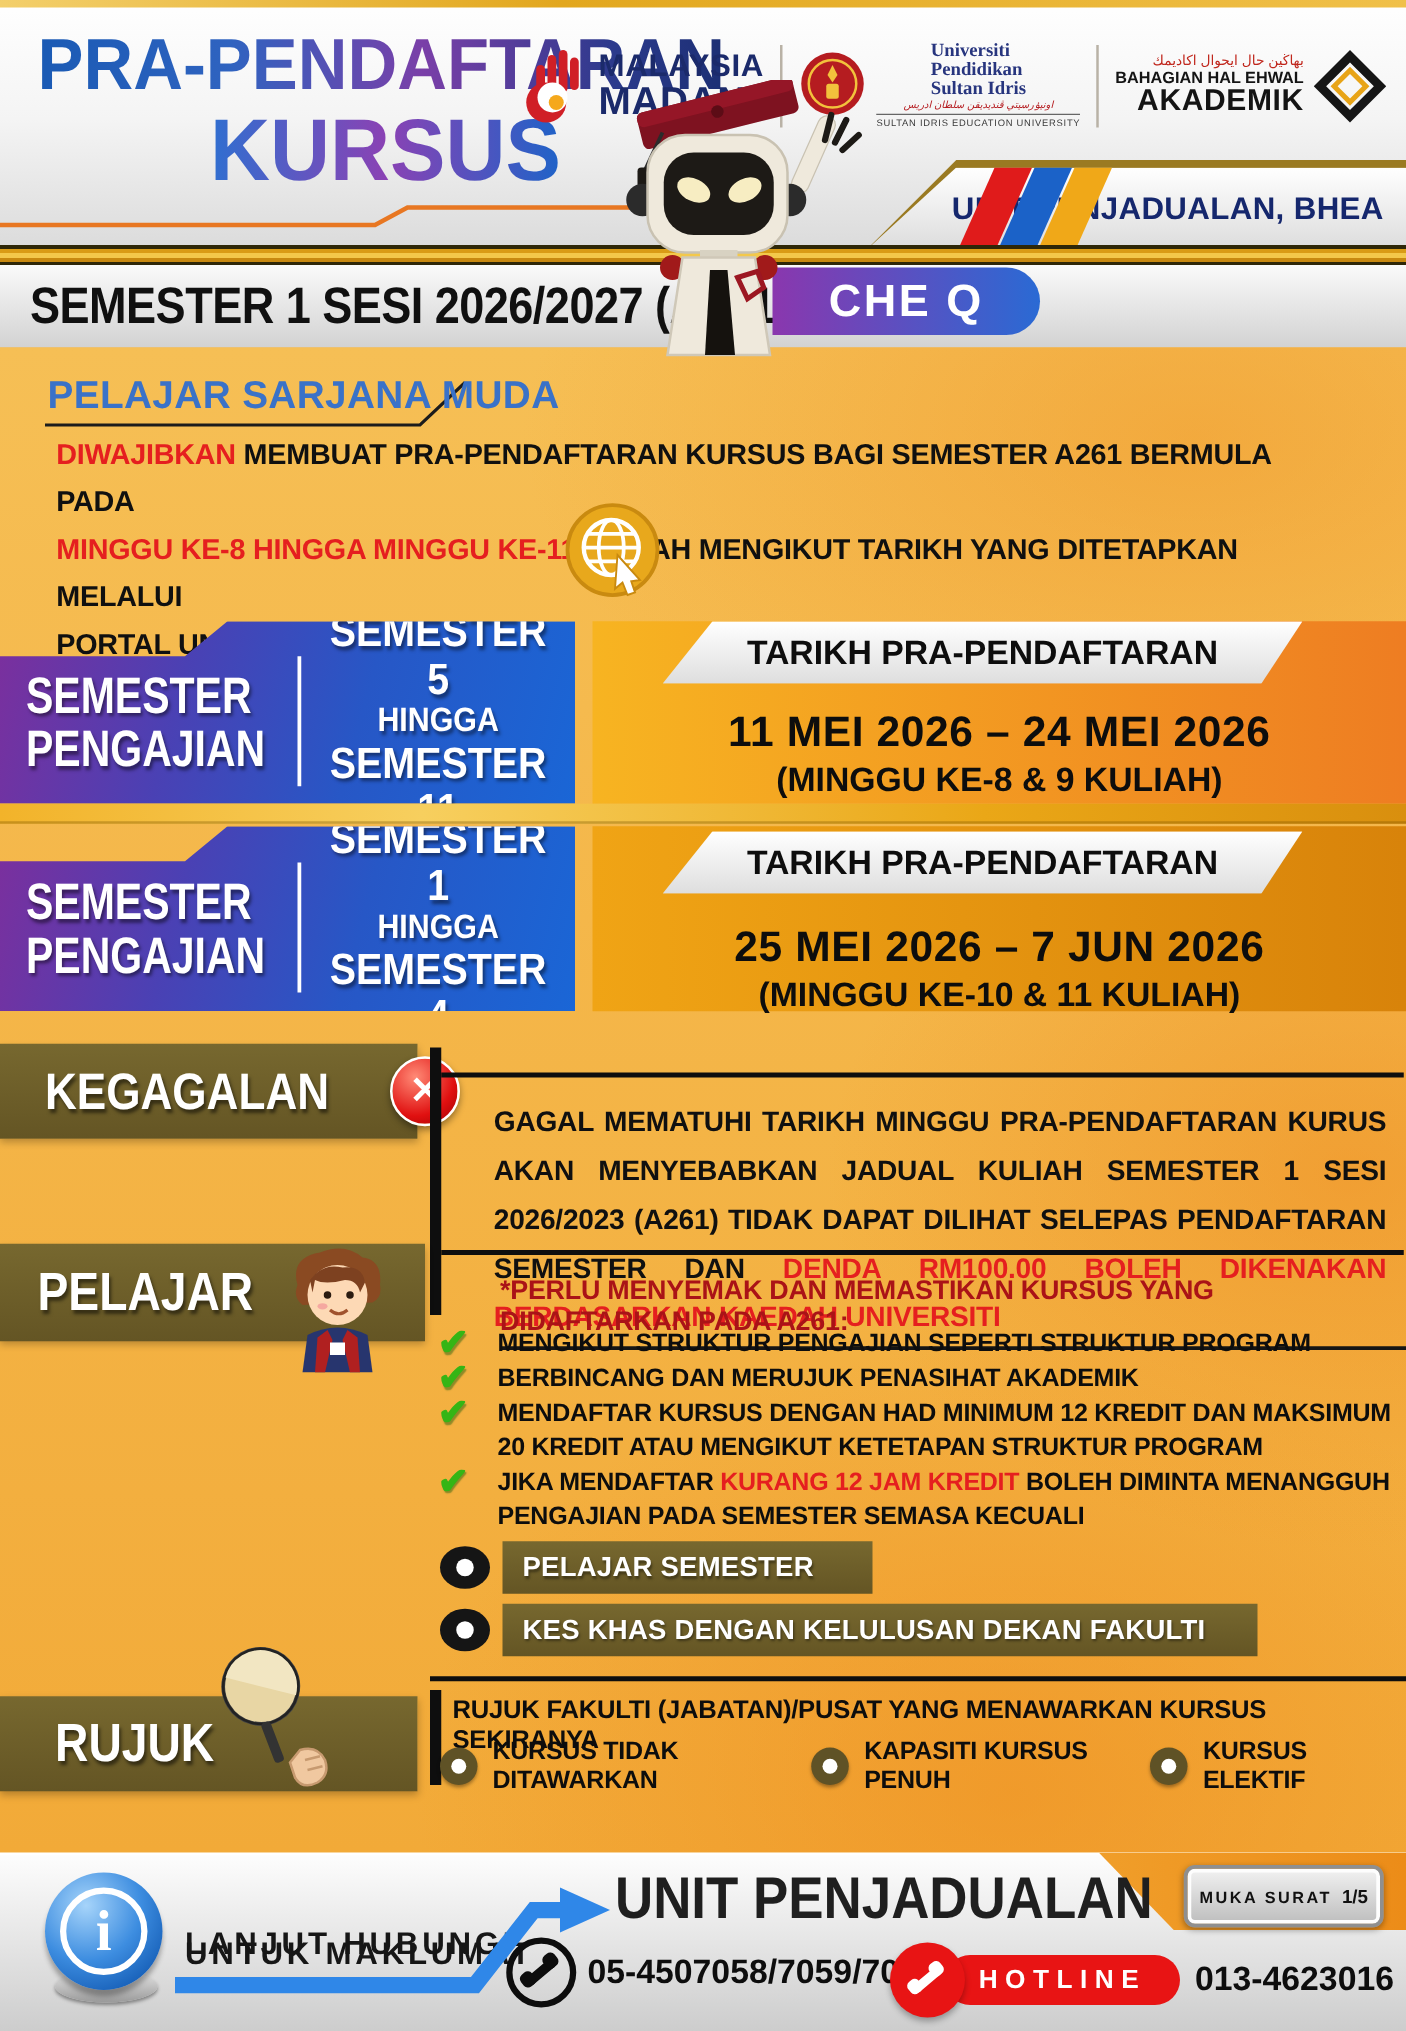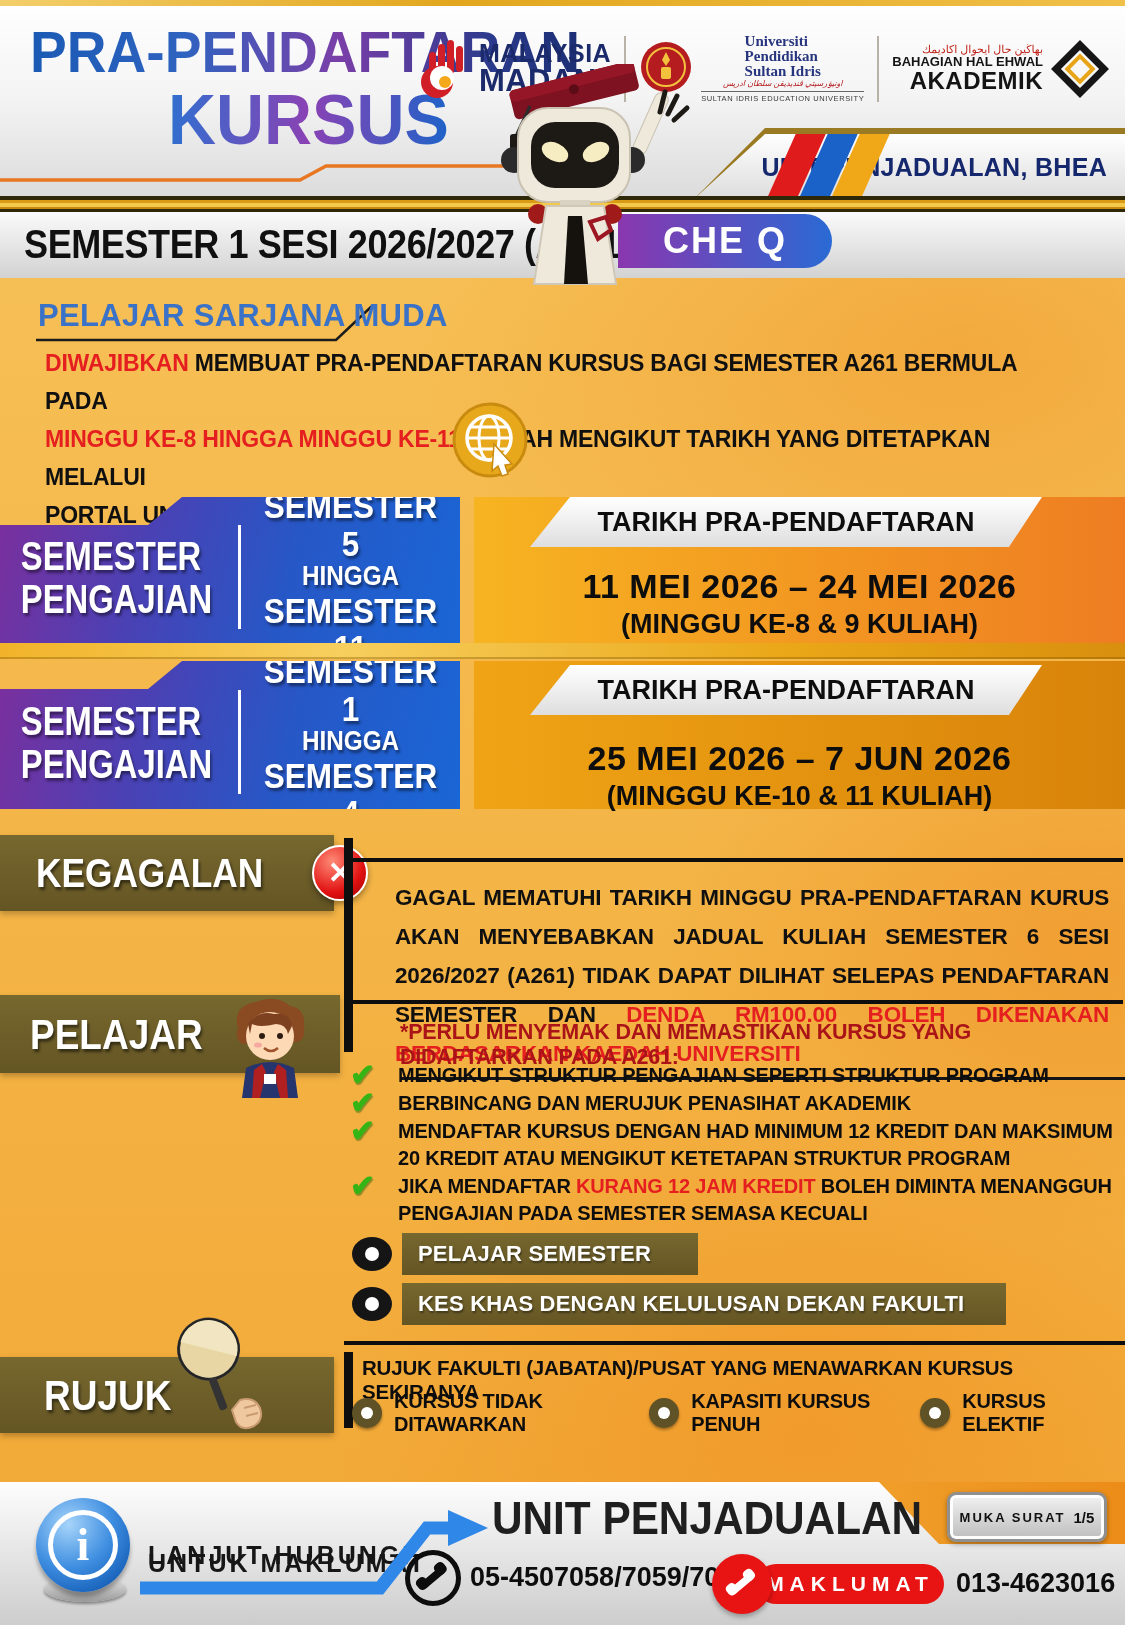--- a/index.html
+++ b/index.html
@@ -365,21 +365,21 @@
     <div class="weeks">(MINGGU KE-10 &amp; 11 KULIAH)</div>
   </div>
 
   <div class="abs olive-box keg-box">
     <span class="olive-label">KEGAGALAN</span>
     <span class="x-icon">✕</span>
   </div>
   <div class="abs vbar vbar1"></div>
   <div class="abs hline hline1"></div>
   <div class="abs keg-text">
-    <span>GAGAL MEMATUHI TARIKH MINGGU PRA-PENDAFTARAN KURUS AKAN MENYEBABKAN JADUAL KULIAH SEMESTER 6 SESI 2026/2027 (A261) TIDAK DAPAT DILIHAT SELEPAS PENDAFTARAN SEMESTER DAN </span><span class="red">DENDA RM100.00 BOLEH DIKENAKAN BERDASARKAN KAEDAH UNIVERSITI</span>
+    <span>GAGAL MEMATUHI TARIKH MINGGU PRA-PENDAFTARAN KURUS AKAN MENYEBABKAN JADUAL KULIAH SEMESTER 1 SESI 2026/2023 (A261) TIDAK DAPAT DILIHAT SELEPAS PENDAFTARAN SEMESTER DAN </span><span class="red">DENDA RM100.00 BOLEH DIKENAKAN BERDASARKAN KAEDAH UNIVERSITI</span>
   </div>
 
   <div class="abs hline hline2"></div>
   <div class="abs olive-box pel-box">
     <span class="olive-label">PELAJAR</span>
   </div>
   <svg class="abs boy" viewBox="0 0 104 100">
     <path d="M20 30 q-6 -22 18 -26 q20 -8 34 4 q16 2 14 22 q2 10 -6 14 l-56 2 q-8 -6 -4 -16z" fill="#8a4a22"></path>
     <circle cx="52" cy="38" r="24" fill="#fdd9b5"></circle>
     <path d="M30 26 q10 -14 26 -10 q16 -2 18 12 l-4 8 q-2 -10 -12 -10 q-16 4 -24 0 l-2 10 z" fill="#7d4120"></path>
@@ -483,16 +483,16 @@
 
   <div class="abs hot-circ">
     <svg width="38" height="38" viewBox="0 0 46 46">
       <g transform="rotate(-40 23 23)" fill="#ffffff">
         <rect x="6" y="18" width="34" height="9" rx="4.5"></rect>
         <rect x="3" y="13" width="13" height="14" rx="5"></rect>
         <rect x="30" y="13" width="13" height="14" rx="5"></rect>
       </g>
     </svg>
   </div>
-  <div class="abs hot-pill">MAKLUMAT</div>
+  <div class="abs hot-pill">HOTLINE</div>
   <div class="abs hot-num">013-4623016</div>
 
 </div>
 
 </body></html>

